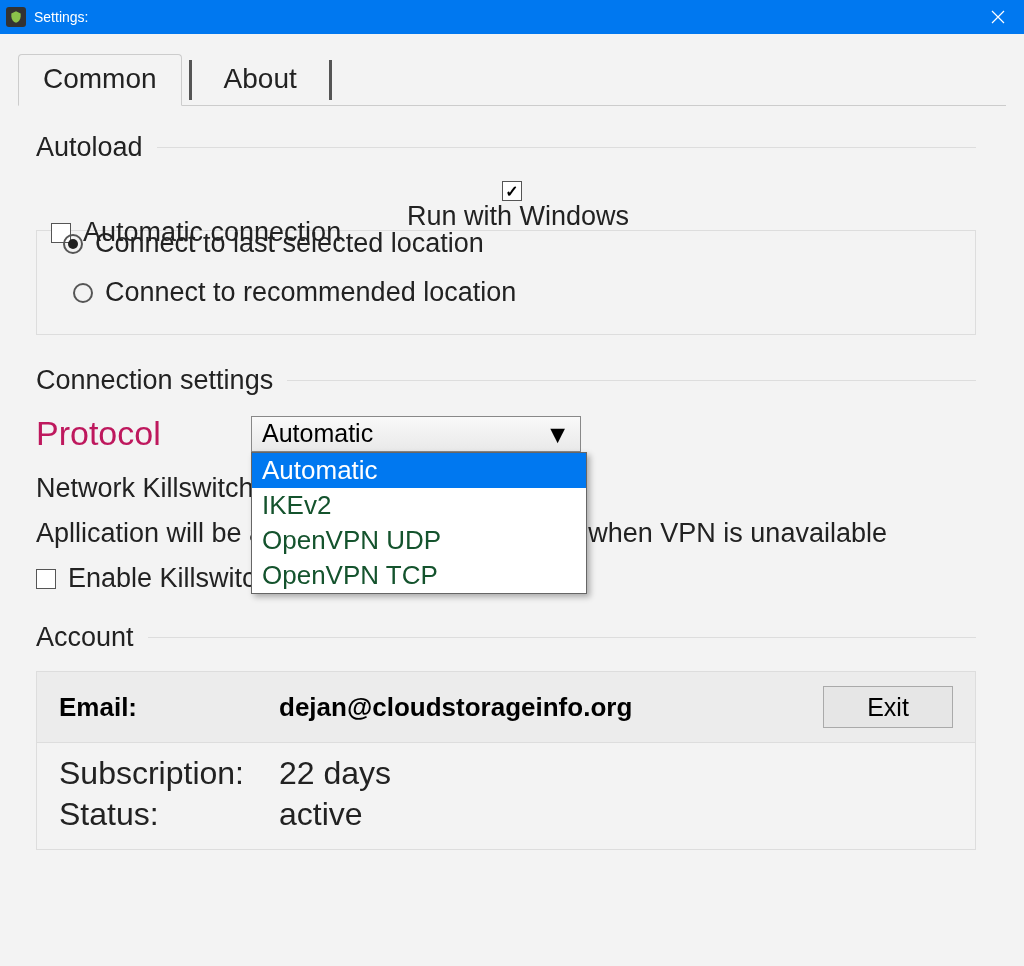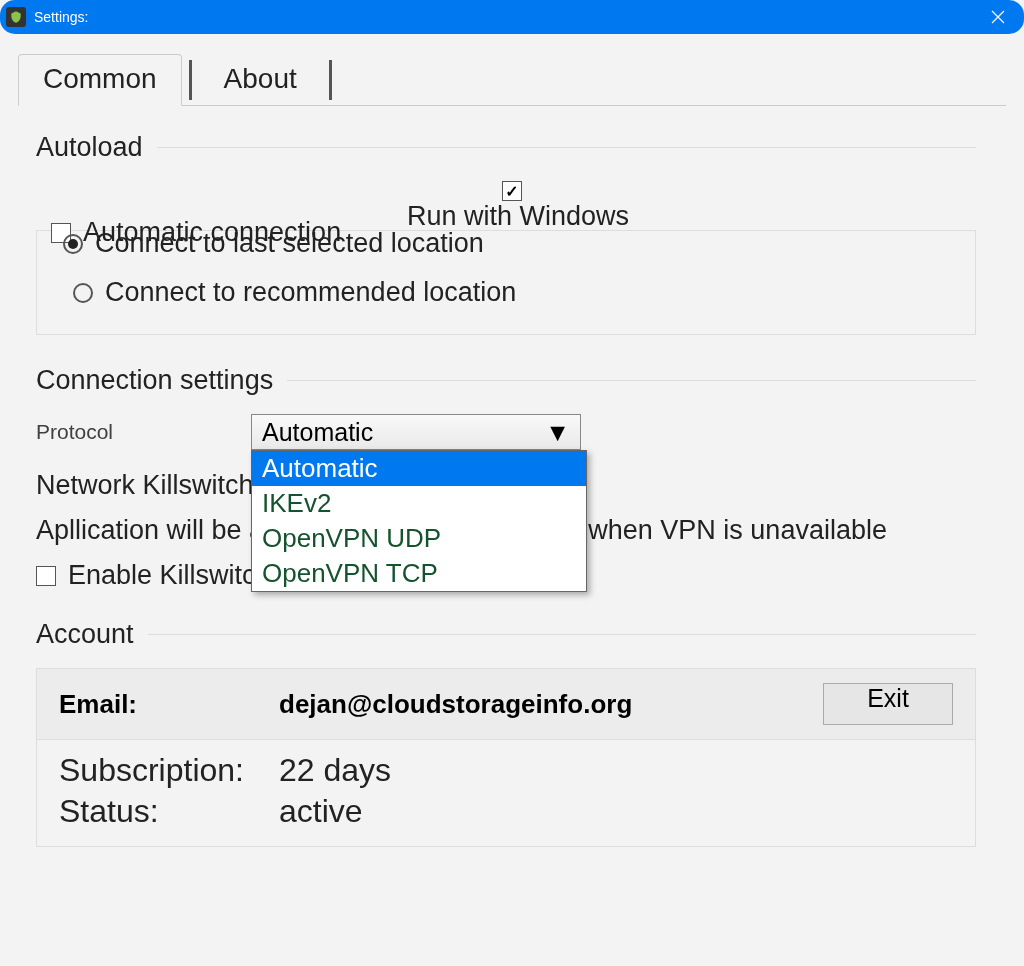--- a/index.html
+++ b/index.html
@@ -10,21 +10,20 @@
       height: 966px;
       overflow: hidden;
     }
     .titlebar {
       height: 34px;
       background: #0078f0;
       display: flex;
       align-items: center;
       padding: 0 6px;
       color: #fff;
-      border-radius: 15px;
     }
     .titlebar-icon {
       width: 20px;
       height: 20px;
       background: #333;
       border-radius: 3px;
       display: flex;
       align-items: center;
       justify-content: center;
       margin-right: 8px;
@@ -135,22 +134,22 @@
       margin: -10px 0 30px 0;
     }
     .group-box .row:first-child { margin-top: -38px; margin-left: -10px; margin-bottom: 18px; }
     .group-inner { padding-left: 12px; }
     .conn-row {
       display: flex;
       align-items: center;
       margin-bottom: 20px;
     }
     .conn-label {
-      font-size: 21px;
-      color: #404040;
+      font-size: 34px;
+      color: #be185d;
       width: 215px;
     }
     .dropdown-wrap {
       position: relative;
     }
     .dropdown {
       width: 330px;
       height: 36px;
       border: 1px solid #888;
       background: linear-gradient(#f9f9f9, #e9e9e9);
@@ -219,21 +218,21 @@
       flex: 1;
     }
     .exit-btn {
       width: 130px;
       height: 42px;
       background: #e6e6e6;
       border: 1px solid #aaa;
       font-size: 25px;
       cursor: pointer;
       display: flex;
-      align-items: flex-start;
+      align-items: center;
       justify-content: center;
     }
     .account-body {
       padding: 12px 22px;
     }
     .account-row {
       display: flex;
       font-size: 32px;
       color: #222;
       margin-bottom: 4px;

